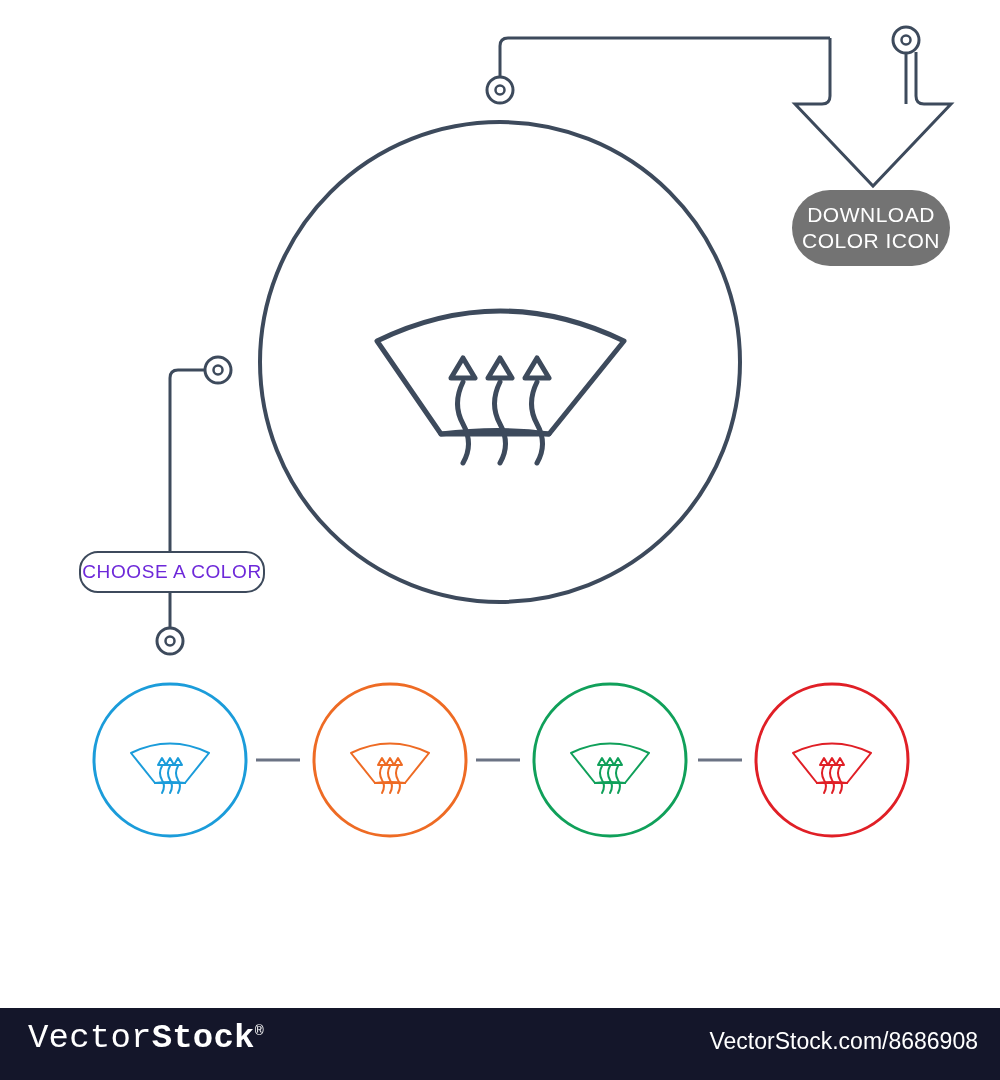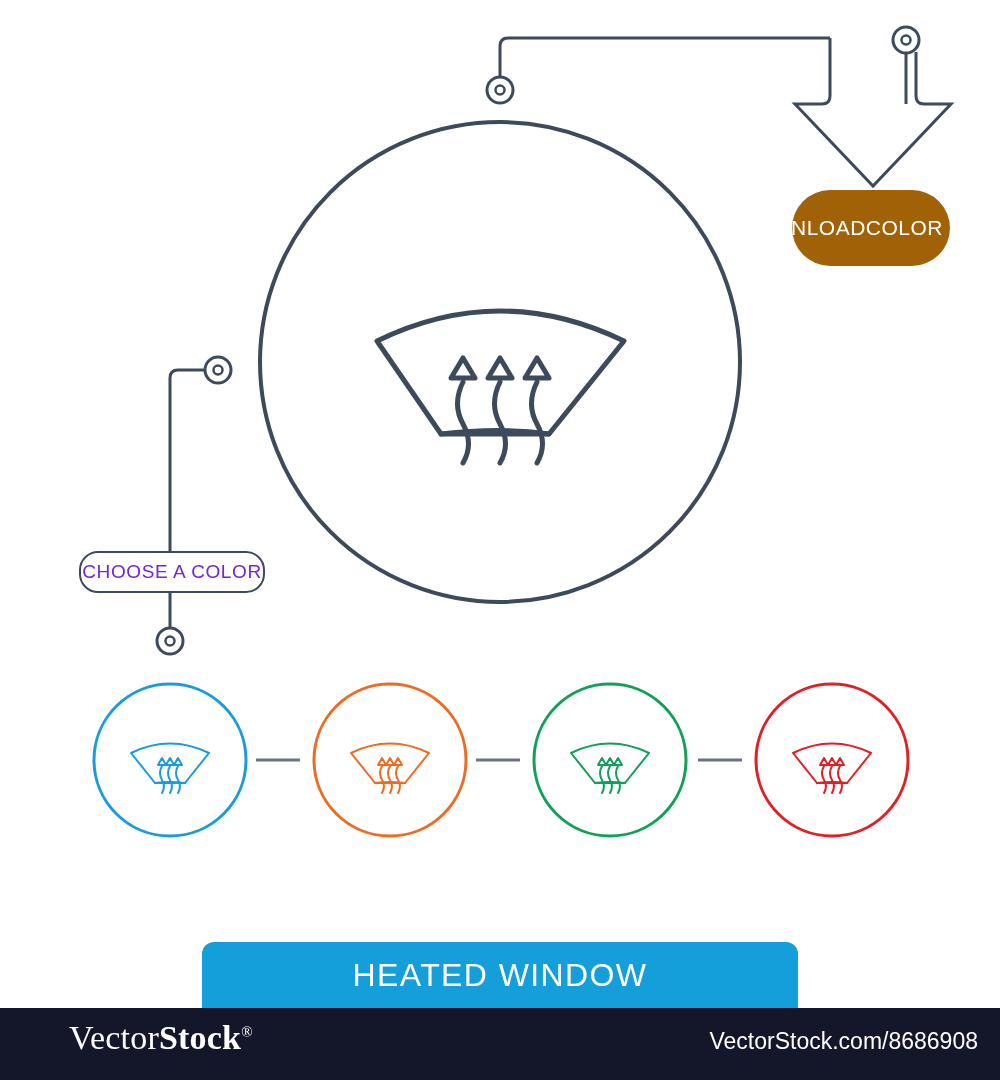--- a/index.html
+++ b/index.html
@@ -8,22 +8,22 @@
     width:1000px;height:1080px;
     font-family:"Liberation Sans",sans-serif;
     overflow:hidden;position:relative;
   }
   #stage{position:absolute;inset:0;width:1000px;height:1080px;}
   .layer{position:absolute;left:0;top:0;width:1000px;height:1080px;}
 
   
   #download-pill{
     position:absolute;left:792px;top:190px;width:158px;height:76px;
-    background:#a16207;border-radius:38px;
-    display:flex;flex-direction:row;align-items:center;justify-content:center;
+    background:#737373;border-radius:38px;
+    display:flex;flex-direction:column;align-items:center;justify-content:center;
     color:#ffffff;letter-spacing:.5px;line-height:1.22;
     font-size:21px;text-align:center;
     font-family:"Liberation Sans",sans-serif;
     cursor:pointer;
   }
   #download-pill span{display:block;white-space:nowrap;}
 
   
   #color-pill{
     position:absolute;left:79px;top:551px;width:182px;height:38px;
@@ -43,22 +43,21 @@
   }
 
   
   #footer{
     position:absolute;left:0;top:1008px;width:1000px;height:72px;
     background:#14162A;
   }
   #brand-logo{
     position:absolute;left:28px;top:1019px;
     color:#ffffff;font-size:34px;letter-spacing:.2px;white-space:nowrap;
-    font-family:Liberation Serif, serif;
-    margin-left:41px;
+    font-family:Liberation Mono, monospace;
   }
   #brand-logo .thin{font-weight:300;}
   #brand-logo .bold{font-weight:700;}
   #brand-logo .reg{font-size:15px;vertical-align:super;font-weight:400;}
   #footer-url{
     position:absolute;right:22px;top:1028px;
     color:#ffffff;font-size:23px;white-space:nowrap;
     font-family:"Liberation Sans",sans-serif;
   }
 </style>
@@ -173,21 +172,18 @@
 
   <div id="download-pill">
     <span>DOWNLOAD</span>
     <span>COLOR ICON</span>
   </div>
 
   <div id="color-pill">
     <span>CHOOSE A COLOR</span>
   </div>
 
-  <div id="caption-banner">
-    <span>HEATED WINDOW</span>
-  </div>
 
   <div id="footer"></div>
   <div id="brand-logo"><span class="thin">Vector</span><span class="bold">Stock</span><span class="reg">®</span></div>
   <div id="footer-url">VectorStock.com/8686908</div>
 
 </div>
 
 </body></html>

